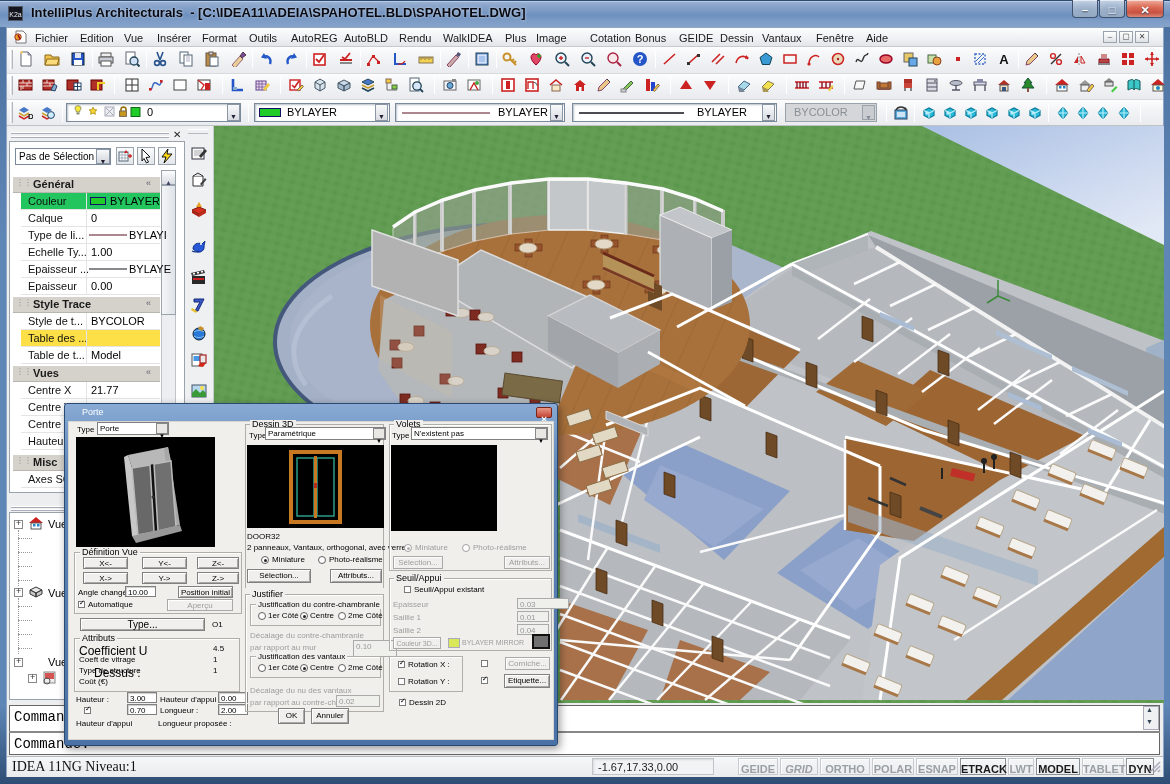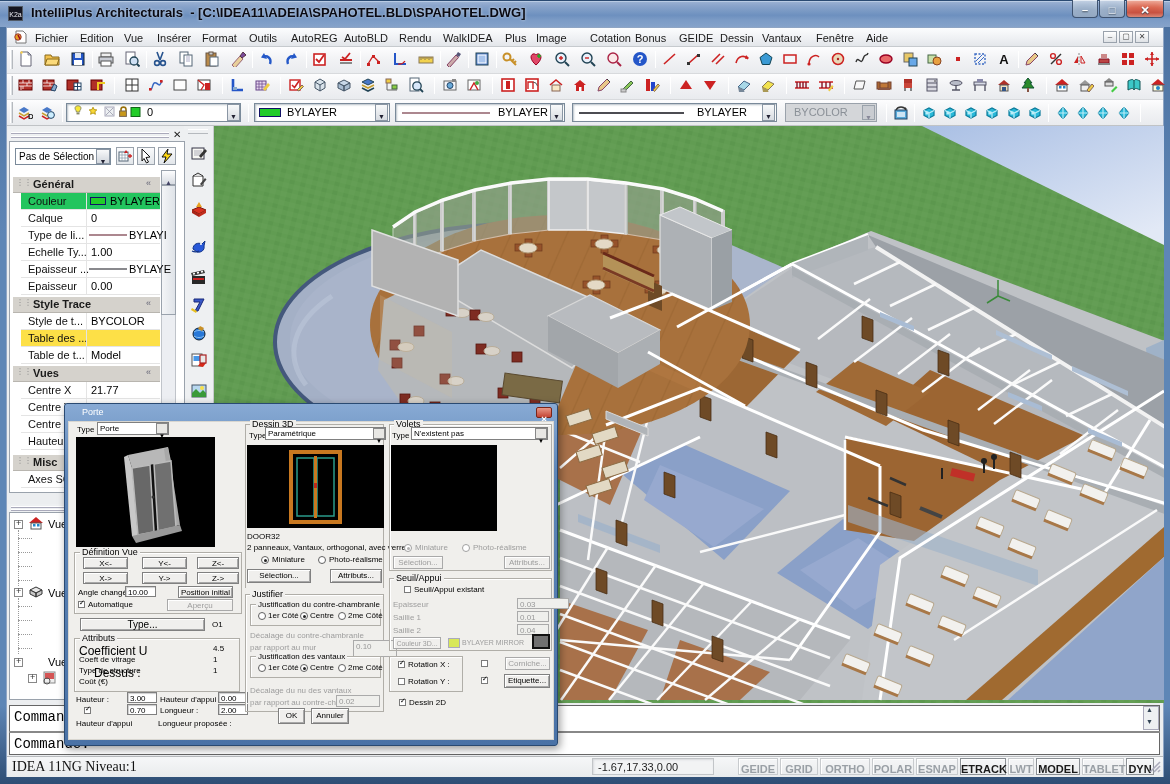--- a/index.html
+++ b/index.html
@@ -1115,21 +1115,21 @@
 <div style="position:absolute;left:14px;top:709px;white-space:nowrap;font-family:'Liberation Mono',monospace;font-size:14px;color:#000;">Commande:</div>
 <div style="position:absolute;left:14px;top:736px;white-space:nowrap;font-family:'Liberation Mono',monospace;font-size:14px;color:#000;">Commande:</div>
 <div style="left:1143px;top:706px;width:16px;height:24px;background:#eef0f2;border:1px solid #aab;"></div>
 <div style="position:absolute;left:1146px;top:706px;white-space:nowrap;font-size:7px;color:#345;">▲</div>
 <div style="position:absolute;left:1146px;top:718px;white-space:nowrap;font-size:7px;color:#345;">▼</div>
 <div style="left:7px;top:756px;width:1156px;height:21px;background:linear-gradient(180deg,#f6f7f8,#e9ebed);border-top:1px solid #b8bbbe;"></div>
 <div style="position:absolute;left:12px;top:759px;white-space:nowrap;font-family:'Liberation Serif',serif;font-size:14px;color:#111;">IDEA 11NG Niveau:1</div>
 <div style="left:592px;top:758px;width:122px;height:17px;background:#f2f3f4;border:1px solid #c2c5c8;box-shadow:inset 1px 1px 2px #d8dadd;"></div>
 <div style="position:absolute;left:598px;top:761px;white-space:nowrap;font-size:11px;color:#222;">-1.67,17.33,0.00</div>
 <div style="left:738px;top:758px;width:40px;height:17px;border:1px solid #c8cbce;box-shadow:inset 1px 1px 0 #fff;text-align:center;"><span style="font-size:11px;font-weight:bold;color:#9aa0a6;line-height:15px;">GEIDE</span></div>
-<div style="left:780px;top:758px;width:38px;height:17px;border:1px solid #c8cbce;box-shadow:inset 1px 1px 0 #fff;text-align:center;"><span style="font-size:11px;font-weight:bold;color:#9aa0a6;line-height:15px;">GRID</span></div>
+<div style="left:780px;top:758px;width:38px;height:17px;border:1px solid #c8cbce;box-shadow:inset 1px 1px 0 #fff;text-align:center;font-style:italic;"><span style="font-size:11px;font-weight:bold;color:#9aa0a6;line-height:15px;">GRID</span></div>
 <div style="left:820px;top:758px;width:50px;height:17px;border:1px solid #c8cbce;box-shadow:inset 1px 1px 0 #fff;text-align:center;"><span style="font-size:11px;font-weight:bold;color:#9aa0a6;line-height:15px;">ORTHO</span></div>
 <div style="left:872px;top:758px;width:42px;height:17px;border:1px solid #c8cbce;box-shadow:inset 1px 1px 0 #fff;text-align:center;"><span style="font-size:11px;font-weight:bold;color:#9aa0a6;line-height:15px;">POLAR</span></div>
 <div style="left:916px;top:758px;width:42px;height:17px;border:1px solid #c8cbce;box-shadow:inset 1px 1px 0 #fff;text-align:center;"><span style="font-size:11px;font-weight:bold;color:#9aa0a6;line-height:15px;">ESNAP</span></div>
 <div style="left:960px;top:758px;width:46px;height:17px;border:1px solid #8a8f94;box-shadow:inset 1px 1px 0 #fff;text-align:center;"><span style="font-size:11px;font-weight:bold;color:#1a1a1a;line-height:15px;">ETRACK</span></div>
 <div style="left:1008px;top:758px;width:26px;height:17px;border:1px solid #c8cbce;box-shadow:inset 1px 1px 0 #fff;text-align:center;"><span style="font-size:11px;font-weight:bold;color:#9aa0a6;line-height:15px;">LWT</span></div>
 <div style="left:1036px;top:758px;width:44px;height:17px;border:1px solid #8a8f94;box-shadow:inset 1px 1px 0 #fff;text-align:center;"><span style="font-size:11px;font-weight:bold;color:#1a1a1a;line-height:15px;">MODEL</span></div>
 <div style="left:1082px;top:758px;width:42px;height:17px;border:1px solid #c8cbce;box-shadow:inset 1px 1px 0 #fff;text-align:center;"><span style="font-size:11px;font-weight:bold;color:#9aa0a6;line-height:15px;">TABLET</span></div>
 <div style="left:1126px;top:758px;width:28px;height:17px;border:1px solid #8a8f94;box-shadow:inset 1px 1px 0 #fff;text-align:center;"><span style="font-size:11px;font-weight:bold;color:#1a1a1a;line-height:15px;">DYN</span></div>
 <div style="left:1148px;top:760px;width:14px;height:14px;"><svg width="14" height="14">
       <path d="M12 2L2 12M12 6L6 12M12 10l-2 2" stroke="#aab" stroke-width="1.5"></path>

